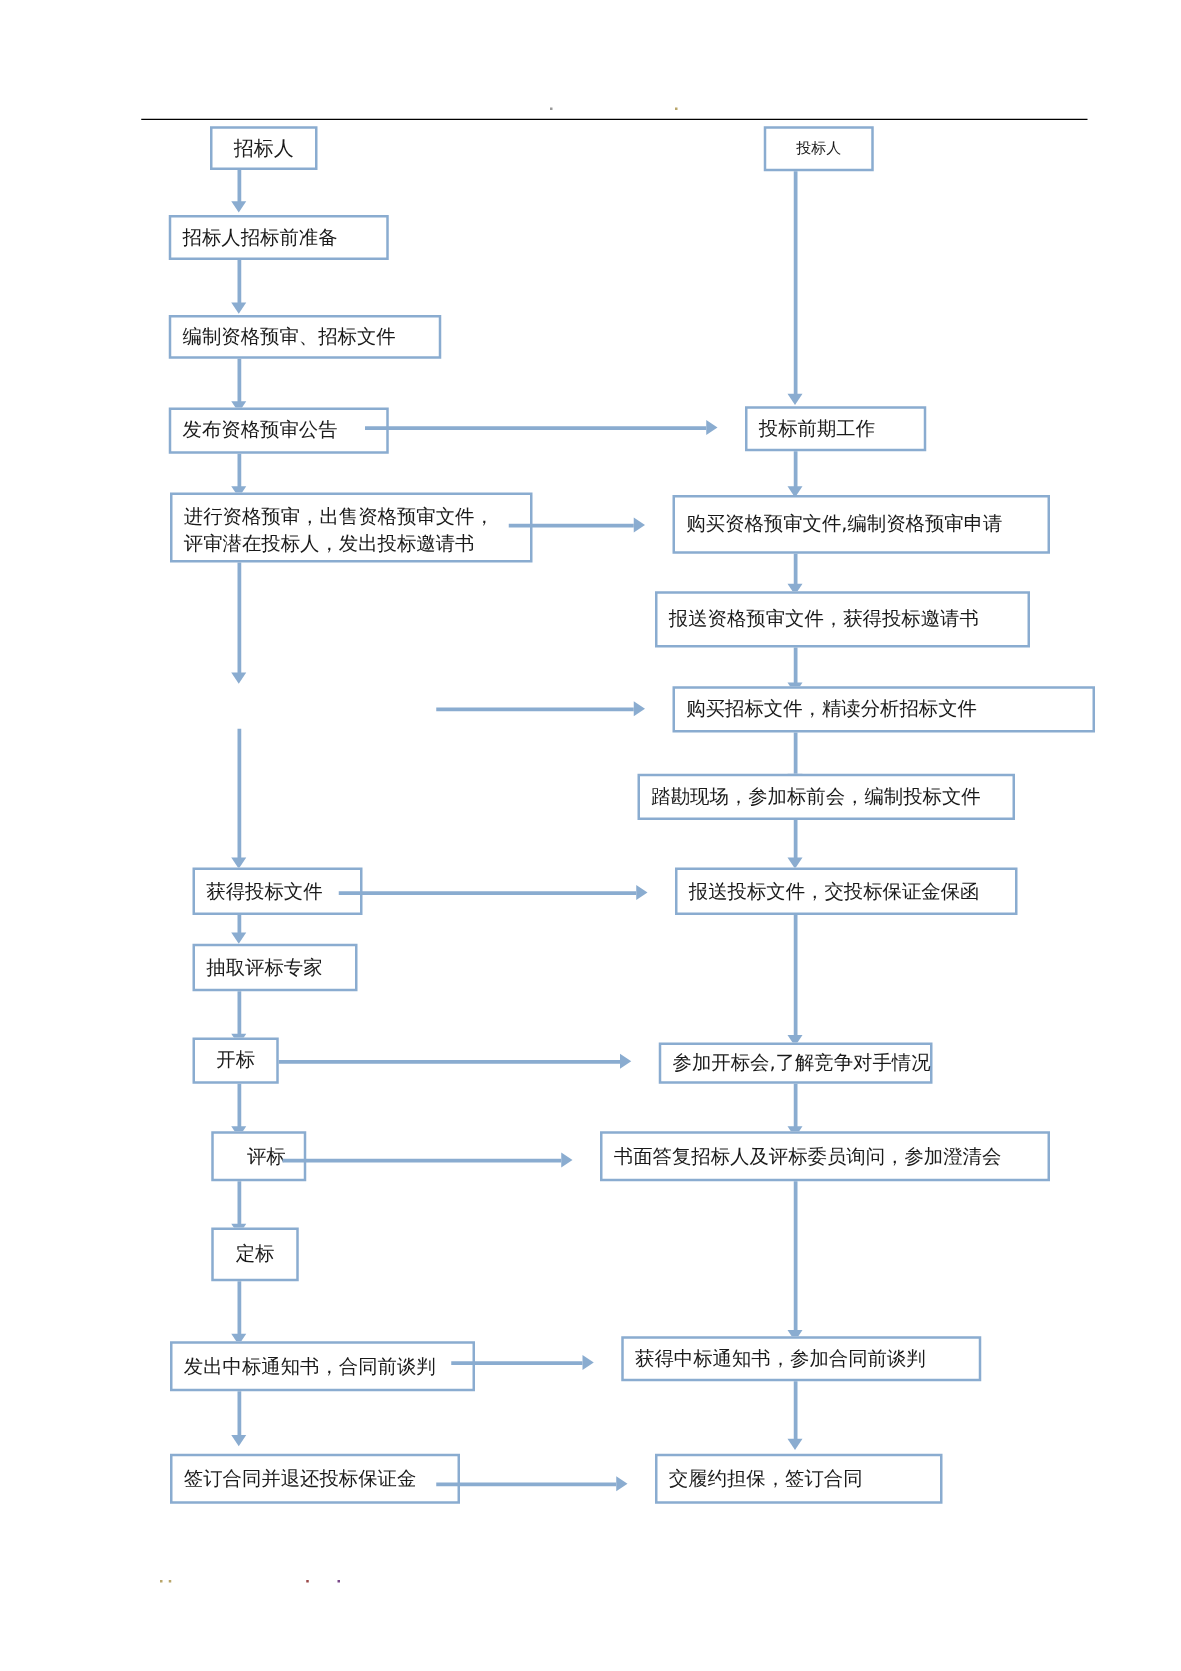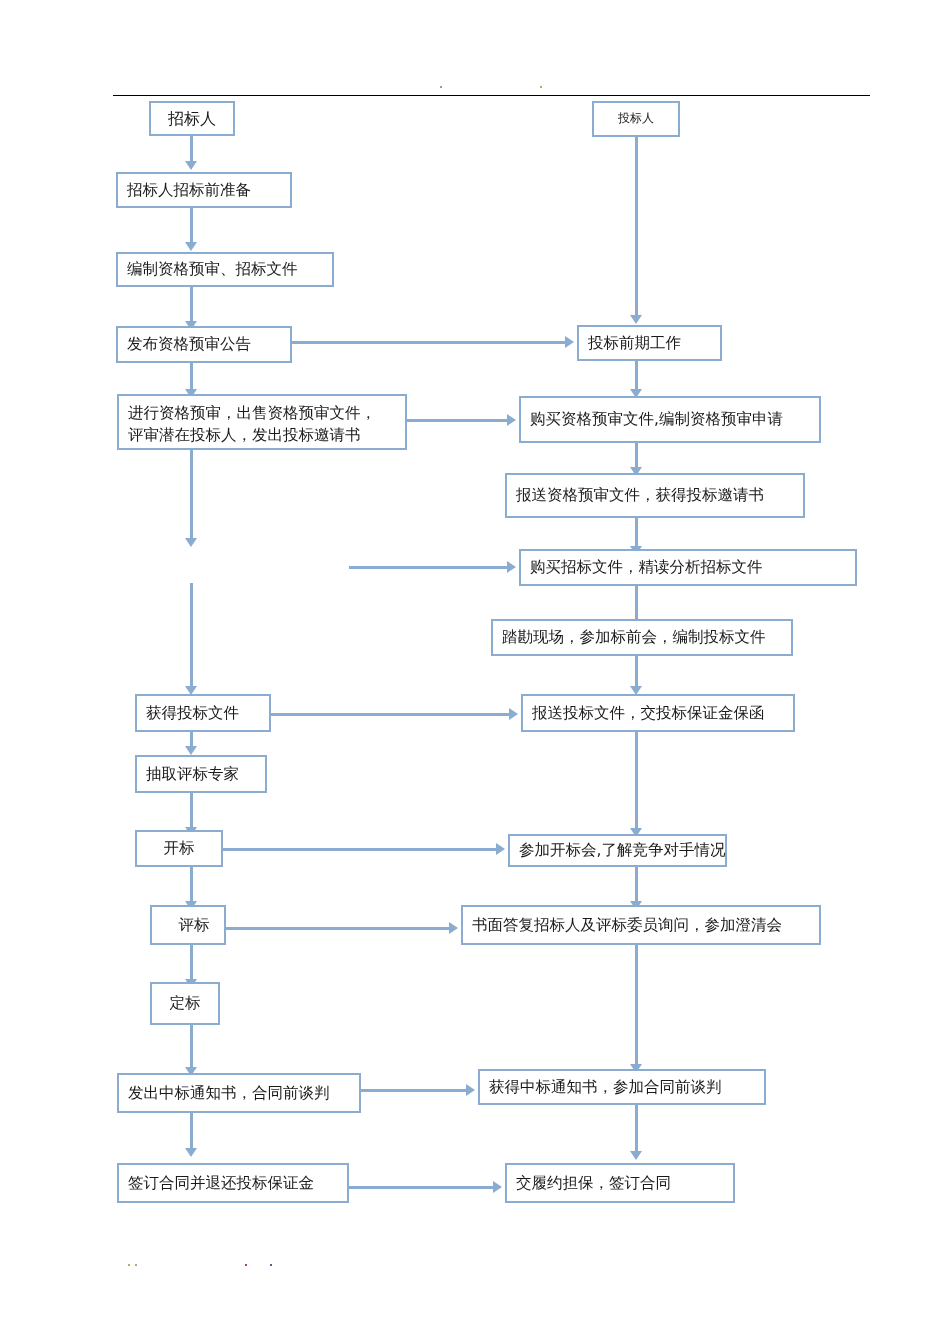--- a/index.html
+++ b/index.html
@@ -17,20 +17,21 @@
     position:absolute;
     box-sizing:border-box;
     border:2px solid #8aacd0;
     background:#ffffff;
     color:#1a1a1a;
     font-size:15.5px;
     line-height:1.45;
     display:flex;
     align-items:center;
     white-space:pre;
+    margin-left:19px;
   }
   .node.center{justify-content:center;}
   .node.left{justify-content:flex-start;padding-left:9px;}
   .node.multiline{display:block;padding:6px 9px 0 9px;white-space:normal;}
   .node.multiline .ln{display:block;}
 
   
   .vline{position:absolute;background:#8aacd0;width:3px;}
   .hline{position:absolute;background:#8aacd0;height:3px;}
   .arrow-down{
@@ -81,21 +82,21 @@
   <div class="arrow-down" style="left:185px;top:686px;"></div>
 
   <div class="node left" style="left:135px;top:694px;width:136px;height:38px;">获得投标文件</div>
   <div class="vline" style="left:190px;top:732px;height:16px;"></div>
   <div class="arrow-down" style="left:185px;top:746px;"></div>
 
   <div class="node left" style="left:135px;top:755px;width:132px;height:38px;">抽取评标专家</div>
   <div class="vline" style="left:190px;top:793px;height:36px;"></div>
   <div class="arrow-down" style="left:185px;top:827px;"></div>
 
-  <div class="node center" style="left:135px;top:830px;width:88px;height:37px;">开标</div>
+  <div class="node center" style="left:135px;top:830px;width:69px;height:37px;">开标</div>
   <div class="vline" style="left:190px;top:867px;height:36px;"></div>
   <div class="arrow-down" style="left:185px;top:901px;"></div>
 
   <div class="node center" style="left:150px;top:905px;width:76px;height:40px;padding-left:12px;">评标</div>
   <div class="vline" style="left:190px;top:945px;height:36px;"></div>
   <div class="arrow-down" style="left:185px;top:979px;"></div>
 
   <div class="node center" style="left:150px;top:982px;width:70px;height:43px;">定标</div>
   <div class="vline" style="left:190px;top:1025px;height:44px;"></div>
   <div class="arrow-down" style="left:185px;top:1067px;"></div>

